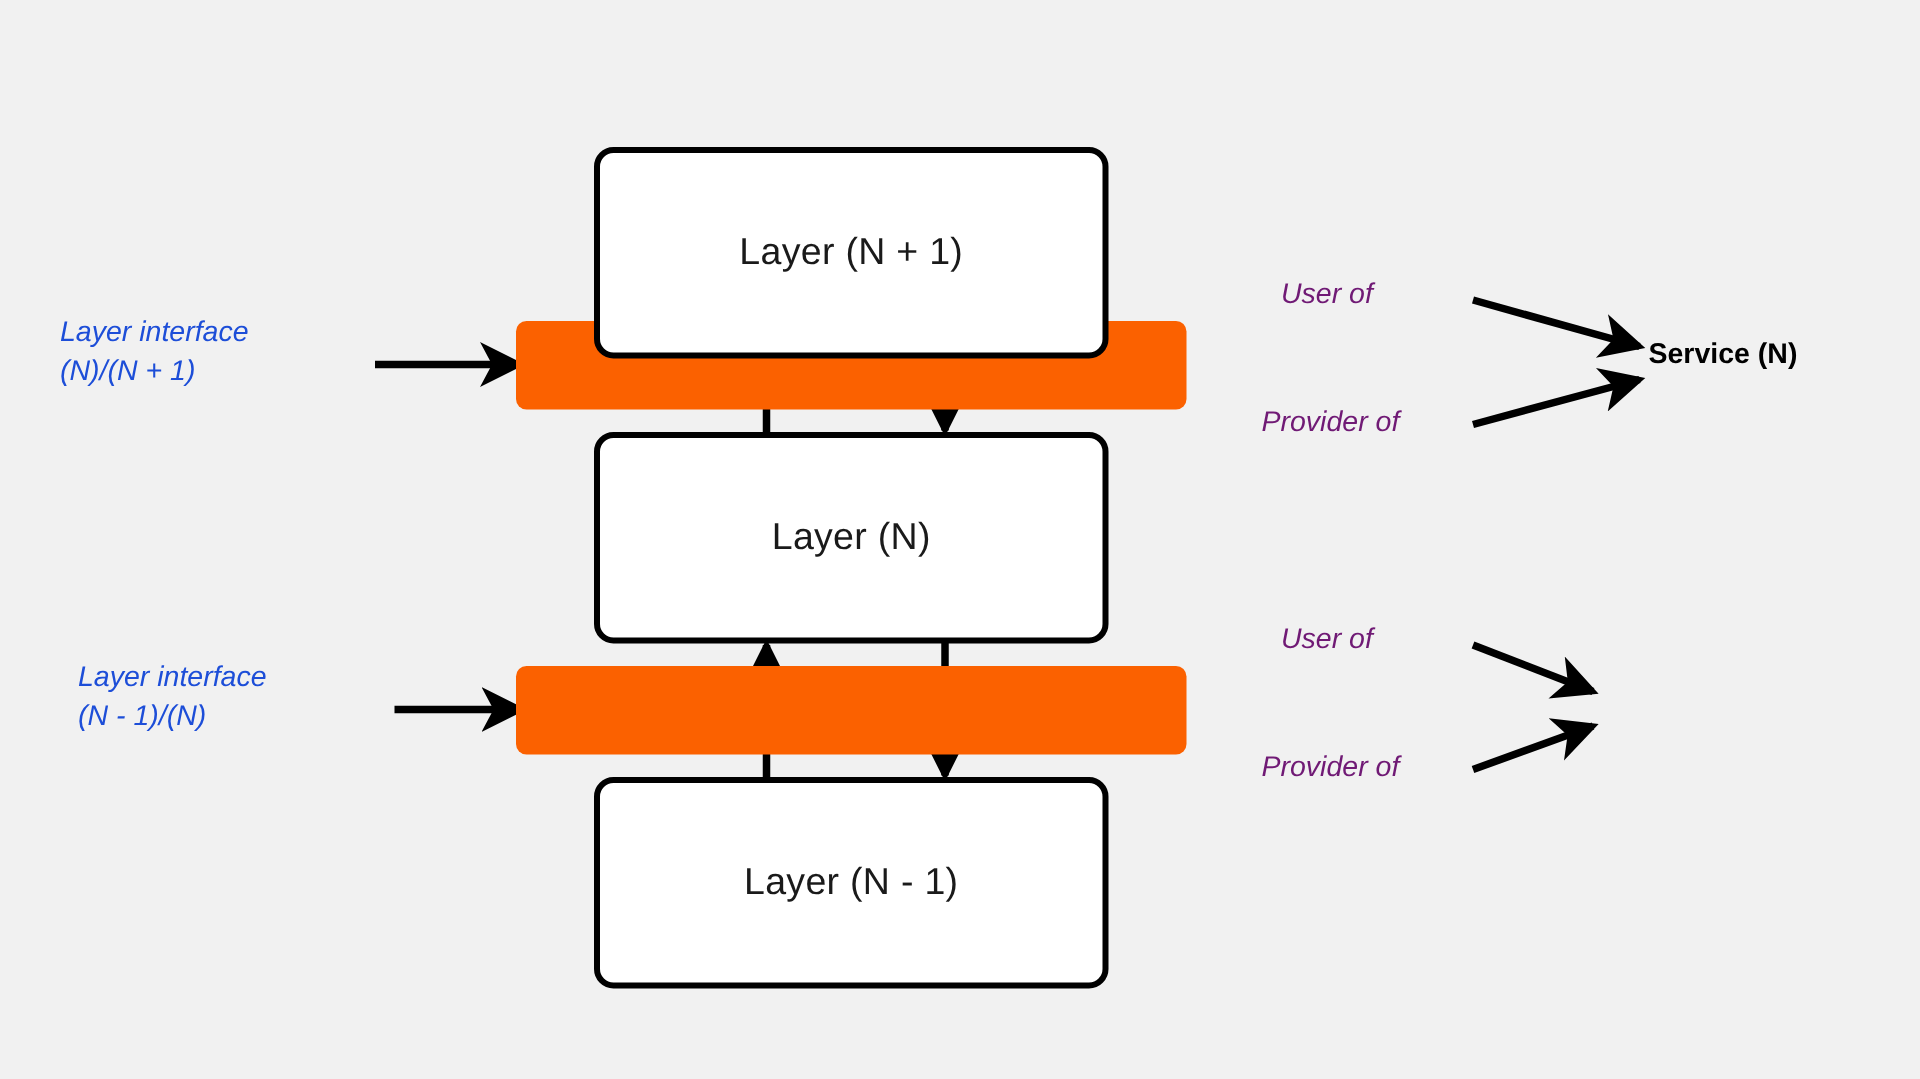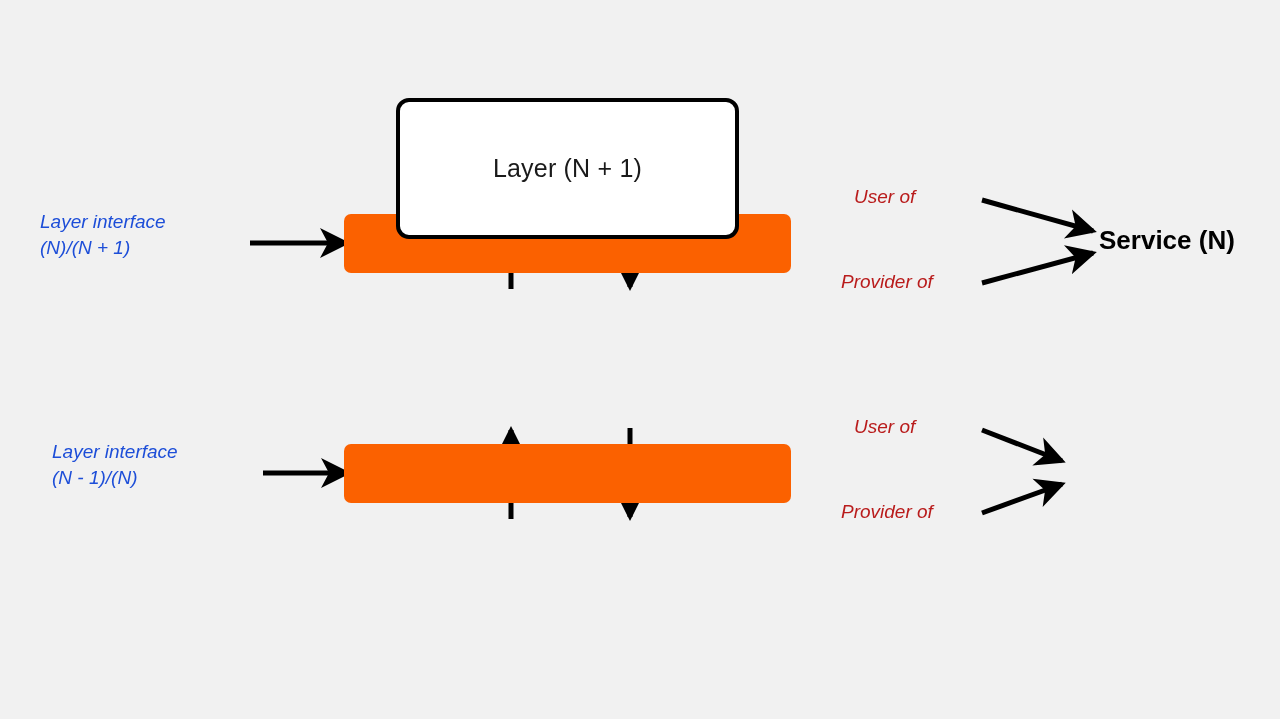--- a/index.html
+++ b/index.html
@@ -56,50 +56,56 @@
     font-style: italic;
     font-size: 19px;
     color: #1d4ed8;
     line-height: 1.35;
     white-space: pre-line;
     z-index: 4;
   }
   .service-label {
     position: absolute;
     font-weight: bold;
-    font-size: 26px;
+    font-size: 19px;
     color: #000000;
     white-space: nowrap;
     line-height: 1;
     z-index: 4;
   }
   .role-label {
     position: absolute;
     font-style: italic;
     font-size: 19px;
-    color: #b91c1c;
+    color: #701a75;
     white-space: nowrap;
     line-height: 1;
     z-index: 4;
   }
 </style>
 </head>
 <body>
 
 <div id="stage">
 
   <div class="iface-bar" style="left:344px; top:214px; width:447px; height:59px;"></div>
 
   <div class="iface-bar" style="left:344px; top:444px; width:447px; height:59px;"></div>
 
   <div class="layer-box" style="left:396px; top:58px; width:343px; height:141px;margin-top:40px;">
     <span class="layer-label">Layer (N + 1)</span>
   </div>
 
+  <div class="layer-box" style="left:396px; top:288px; width:343px; height:141px;">
+    <span class="layer-label">Layer (N)</span>
+  </div>
 
+  <div class="layer-box" style="left:396px; top:518px; width:343px; height:141px;">
+    <span class="layer-label">Layer (N - 1)</span>
+  </div>
 
   <div class="side-label" style="left:40px; top:209px; width:230px;">Layer interface
 (N)/(N + 1)</div>
 
   <div class="side-label" style="left:52px; top:439px; width:230px;">Layer interface
 (N - 1)/(N)</div>
 
   <div class="role-label" style="left:854px; top:187px;">User of</div>
 
   <div class="role-label" style="left:841px; top:272px;">Provider of</div>

